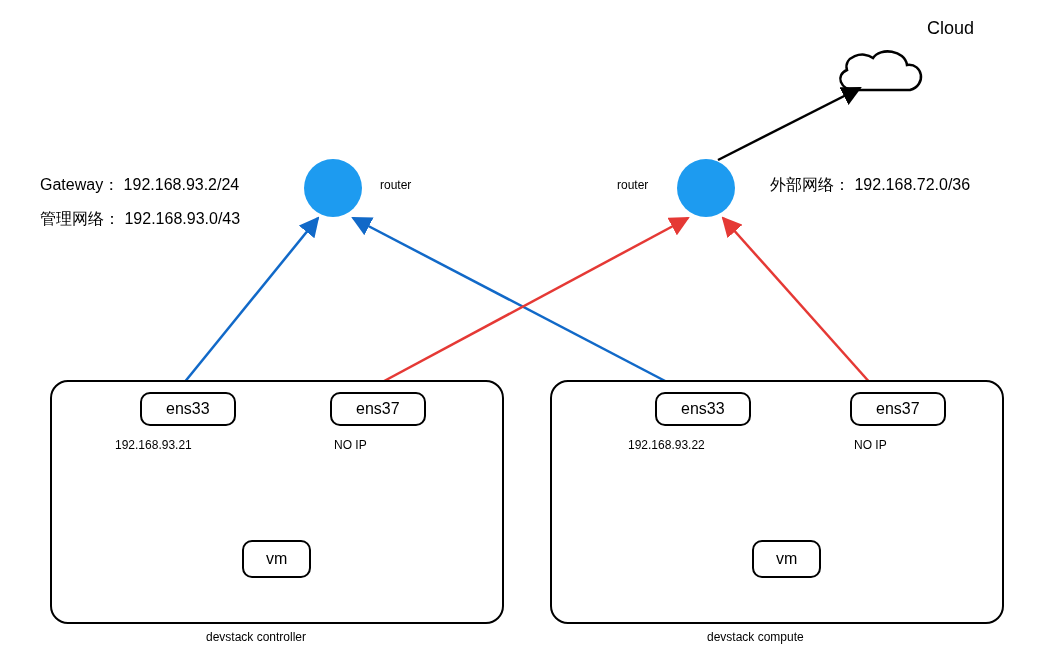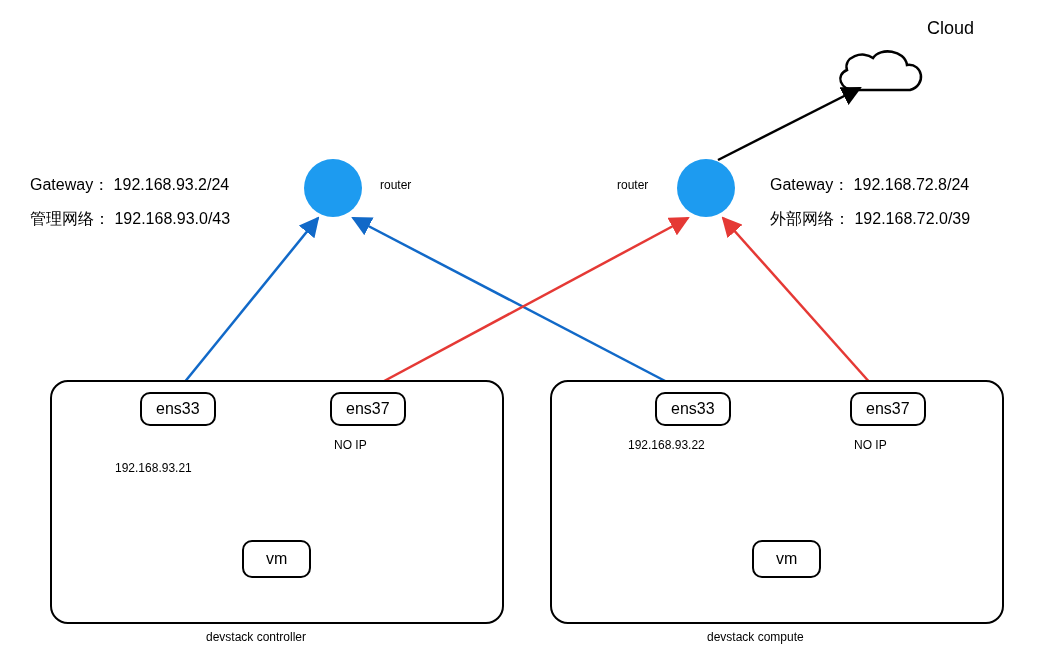--- a/index.html
+++ b/index.html
@@ -17,21 +17,21 @@
   .abs { position: absolute; }
   .node-box {
     border: 2px solid #000;
     border-radius: 18px;
     background: #fff;
   }
   .small-node {
     border: 2px solid #000;
     border-radius: 10px;
     background: #fff;
-    padding: 6px 14px;
+    padding: 6px 24px;
     text-align: center;
   }
   .label {
     font-size: 12px;
     white-space: nowrap;
   }
   .router-circle {
     width: 58px;
     height: 58px;
     border-radius: 50%;
@@ -109,47 +109,43 @@
 </svg>
 
 <div class="abs cloud-label" style="left:900px; top:18px;margin-left:27px;">Cloud</div>
 
 <div class="abs router-circle" style="left:304px; top:159px;"></div>
 <div class="abs label" style="left:380px; top:178px;">router</div>
 
 <div class="abs router-circle" style="left:677px; top:159px;"></div>
 <div class="abs label" style="left:617px; top:178px;">router</div>
 
-<div class="abs info-block" style="left:30px; top:168px;">
+<div class="abs info-block" style="left:40px; top:168px;">
   <div>
     <span>Gateway：</span>
     <span>192.168.93.2/24</span>
   </div>
   <div>
     <span>管理网络：</span>
     <span>192.168.93.0/43</span>
   </div>
 </div>
 
 <div class="abs info-block" style="left:770px; top:168px;">
   <div>
-    <span>Gateway：</span>
-    <span>192.168.72.8/24</span>
-  </div>
-  <div>
     <span>外部网络：</span>
-    <span>192.168.72.0/39</span>
+    <span>192.168.72.0/36</span>
   </div>
 </div>
 
 <div class="abs node-box" style="left:50px; top:380px; width:450px; height:240px;"></div>
 <div class="abs small-node" style="left:140px; top:392px;">
   <span>ens33</span>
 </div>
-<div class="abs label" style="left:115px; top:461px;">192.168.93.21</div>
+<div class="abs label" style="left:115px; top:438px;">192.168.93.21</div>
 
 <div class="abs small-node" style="left:330px; top:392px;">
   <span>ens37</span>
 </div>
 <div class="abs label" style="left:334px; top:438px;">NO IP</div>
 
 <div class="abs small-node" style="left:242px; top:540px; padding:8px 22px;">
   <span>vm</span>
 </div>
 

